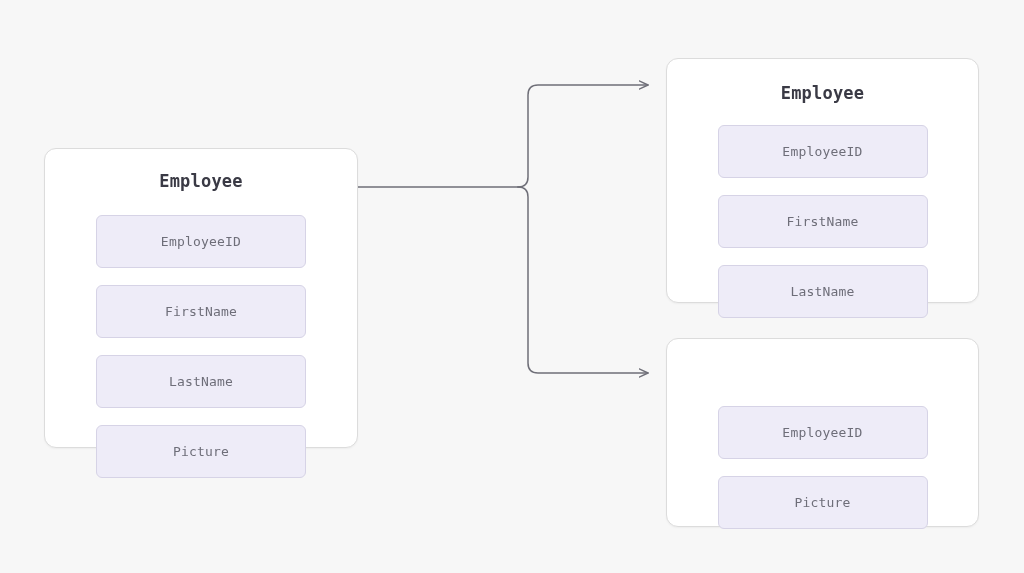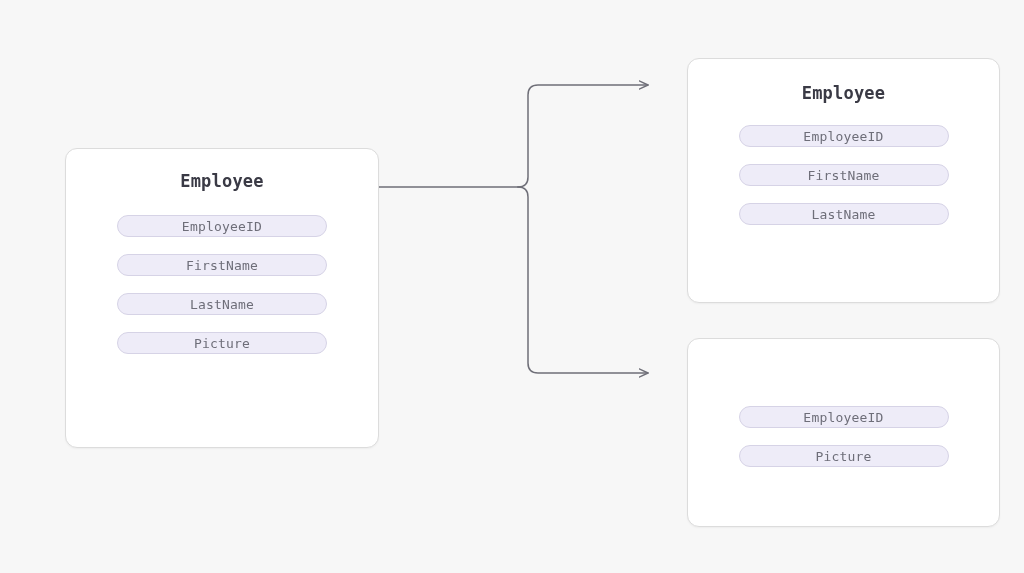--- a/index.html
+++ b/index.html
@@ -28,21 +28,20 @@
     height: 573px;
     pointer-events: none;
   }
   .entity-card {
     position: absolute;
     box-sizing: border-box;
     background: #ffffff;
     border: 1px solid #dcdcdc;
     border-radius: 12px;
     box-shadow: 0 1px 2px rgba(0,0,0,0.045);
-    margin-left: 21px;
   }
   .entity-title {
     position: absolute;
     left: 0;
     right: 0;
     text-align: center;
     font-family: "DejaVu Sans Mono", "Liberation Mono", monospace;
     font-weight: bold;
     font-size: 17px;
     letter-spacing: 0.2px;
@@ -50,25 +49,25 @@
     white-space: nowrap;
   }
   .field-list {
     position: absolute;
     left: 0;
     right: 0;
   }
   .field-pill {
     box-sizing: border-box;
     width: 210px;
-    height: 22px;
+    height: 53px;
     margin: 0 auto 17px auto;
     background: #eeecf8;
     border: 1px solid #d6d3e6;
-    border-radius: 18px;
+    border-radius: 6px;
     display: flex;
     align-items: center;
     justify-content: center;
     font-family: "DejaVu Sans Mono", "Liberation Mono", monospace;
     font-size: 13px;
     color: #6e6e79;
     letter-spacing: 0.2px;
     white-space: nowrap;
   }
   .field-pill:last-child {

